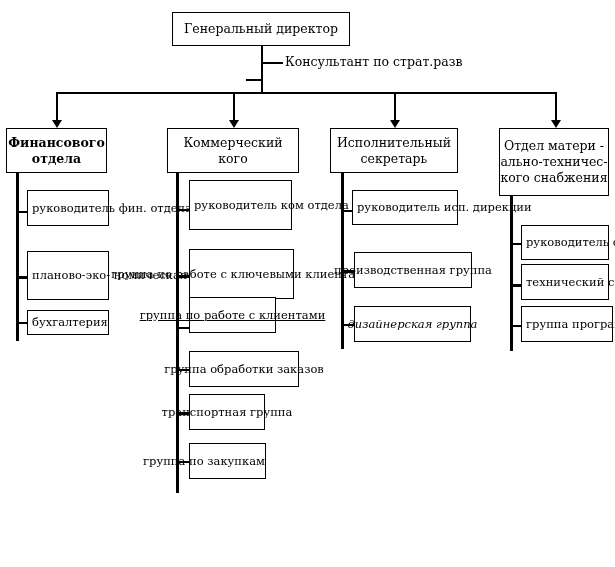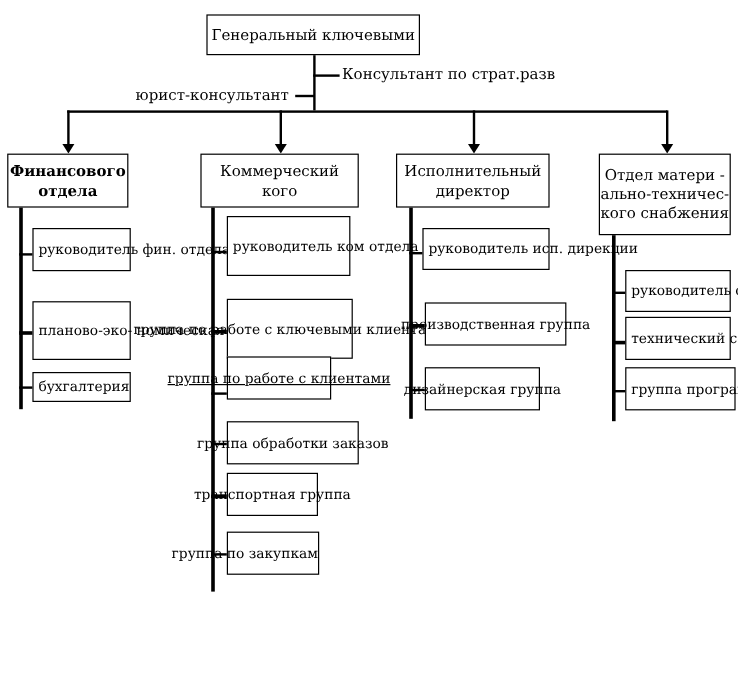--- a/index.html
+++ b/index.html
@@ -69,30 +69,29 @@
     font-size: 12.5px;
     white-space: nowrap;
   }
 </style>
 </head>
 <body>
 
 <div id="canvas">
 
   <div class="box lvl1" style="left:172px; top:12px; width:178px; height:34px;">
-    <span>Генеральный ключевыми</span>
+    <span>Генеральный директор</span>
   </div>
 
   <div class="line vline" style="left:261px; top:46px; height:46px;"></div>
 
   <div class="line hline" style="left:261px; top:62px; width:22px;"></div>
   <div class="freetext" style="left:285px; top:54px;">Консультант по страт.разв</div>
 
   <div class="line hline" style="left:246px; top:79px; width:16px;"></div>
-  <div class="freetext" style="left:113px; top:71px;">юрист-консультант</div>
 
   <div class="line hline" style="left:56px; top:92px; width:500px;"></div>
 
   <div class="line vline" style="left:56px; top:92px; height:30px;"></div>
   <div class="arrow" style="left:52px; top:120px;"></div>
 
   <div class="line vline" style="left:233px; top:92px; height:30px;"></div>
   <div class="arrow" style="left:229px; top:120px;"></div>
 
   <div class="line vline" style="left:394px; top:92px; height:30px;"></div>
@@ -163,38 +162,38 @@
   </div>
 
   <div class="line hline" style="left:176px; top:461px; width:14px;"></div>
   <div class="box leaf ctr" style="left:189px; top:443px; width:77px; height:36px;align-items:flex-end;">
     <span>группа по
 закупкам</span>
   </div>
 
   <div class="box lvl2" style="left:330px; top:128px; width:128px; height:45px;">
     <span>Исполнительный
-директор</span>
+секретарь</span>
   </div>
   <div class="line vline thick" style="left:341px; top:173px; height:176px;"></div>
 
   <div class="line hline" style="left:341px; top:210px; width:12px;"></div>
   <div class="box leaf" style="left:352px; top:190px; width:106px; height:35px;">
     <span>руководитель исп.
 дирекции</span>
   </div>
 
   <div class="line hline thick" style="left:341px; top:270px; width:14px;"></div>
   <div class="box leaf ctr" style="left:354px; top:252px; width:118px; height:36px;">
     <span>производственная
 группа</span>
   </div>
 
   <div class="line hline" style="left:341px; top:324px; width:14px;"></div>
-  <div class="box leaf ctr" style="left:354px; top:306px; width:96px; height:36px;">
+  <div class="box leaf ctr" style="left:354px; top:306px; width:117px; height:36px;font-style:italic;">
     <span>дизайнерская
 группа</span>
   </div>
 
   <div class="box lvl2" style="left:499px; top:128px; width:110px; height:68px;">
     <span>Отдел матери -
 ально-техничес-
 кого снабжения</span>
   </div>
   <div class="line vline thick" style="left:510px; top:196px; height:155px;"></div>

